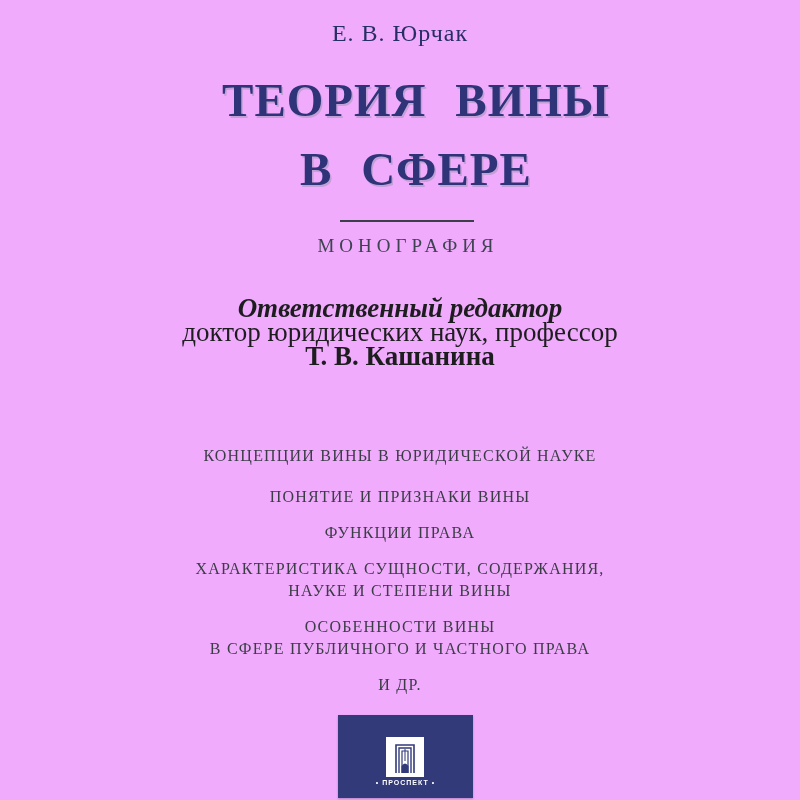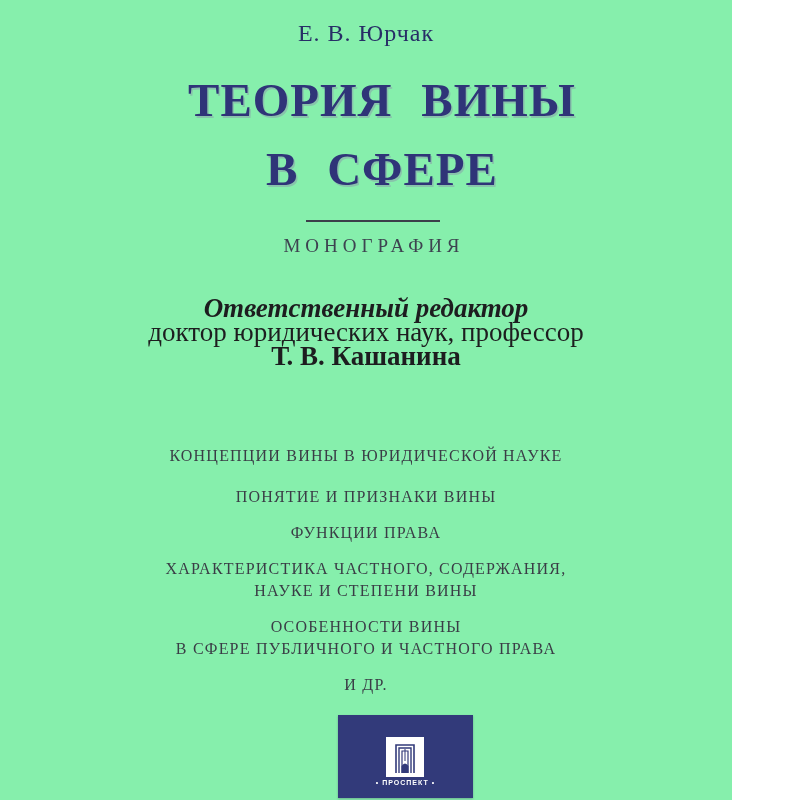--- a/index.html
+++ b/index.html
@@ -1,19 +1,19 @@
 <!DOCTYPE html>
 <html><head>
 <meta charset="utf-8">
 <style>
   html,body{margin:0;padding:0;background:#ffffff;}
   .page{
     position:relative;
-    width:732px;height:800px;
-    background:#86efac;
+    width:800px;height:800px;
+    background:#f0abfc;
     overflow:hidden;
     font-family:"Liberation Serif","DejaVu Serif",serif;
     text-align:center;
   }
   .author{
     position:absolute;top:20px;left:0;width:100%;
     font-size:24px;color:#272e66;letter-spacing:1px;
   }
   .title{
     position:absolute;top:66px;left:16px;width:100%;
@@ -86,21 +86,21 @@
     <div class="topic gap-lg">
       <span>КОНЦЕПЦИИ ВИНЫ В ЮРИДИЧЕСКОЙ НАУКЕ</span>
     </div>
     <div class="topic">
       <span>ПОНЯТИЕ И ПРИЗНАКИ ВИНЫ</span>
     </div>
     <div class="topic">
       <span>ФУНКЦИИ ПРАВА</span>
     </div>
     <div class="topic">
-      <span>ХАРАКТЕРИСТИКА ЧАСТНОГО, СОДЕРЖАНИЯ,</span>
+      <span>ХАРАКТЕРИСТИКА СУЩНОСТИ, СОДЕРЖАНИЯ,</span>
       <span>НАУКЕ И СТЕПЕНИ ВИНЫ</span>
     </div>
     <div class="topic">
       <span>ОСОБЕННОСТИ ВИНЫ</span>
       <span>В СФЕРЕ ПУБЛИЧНОГО И ЧАСТНОГО ПРАВА</span>
     </div>
     <div class="topic">
       <span>И ДР.</span>
     </div>
   </div>

